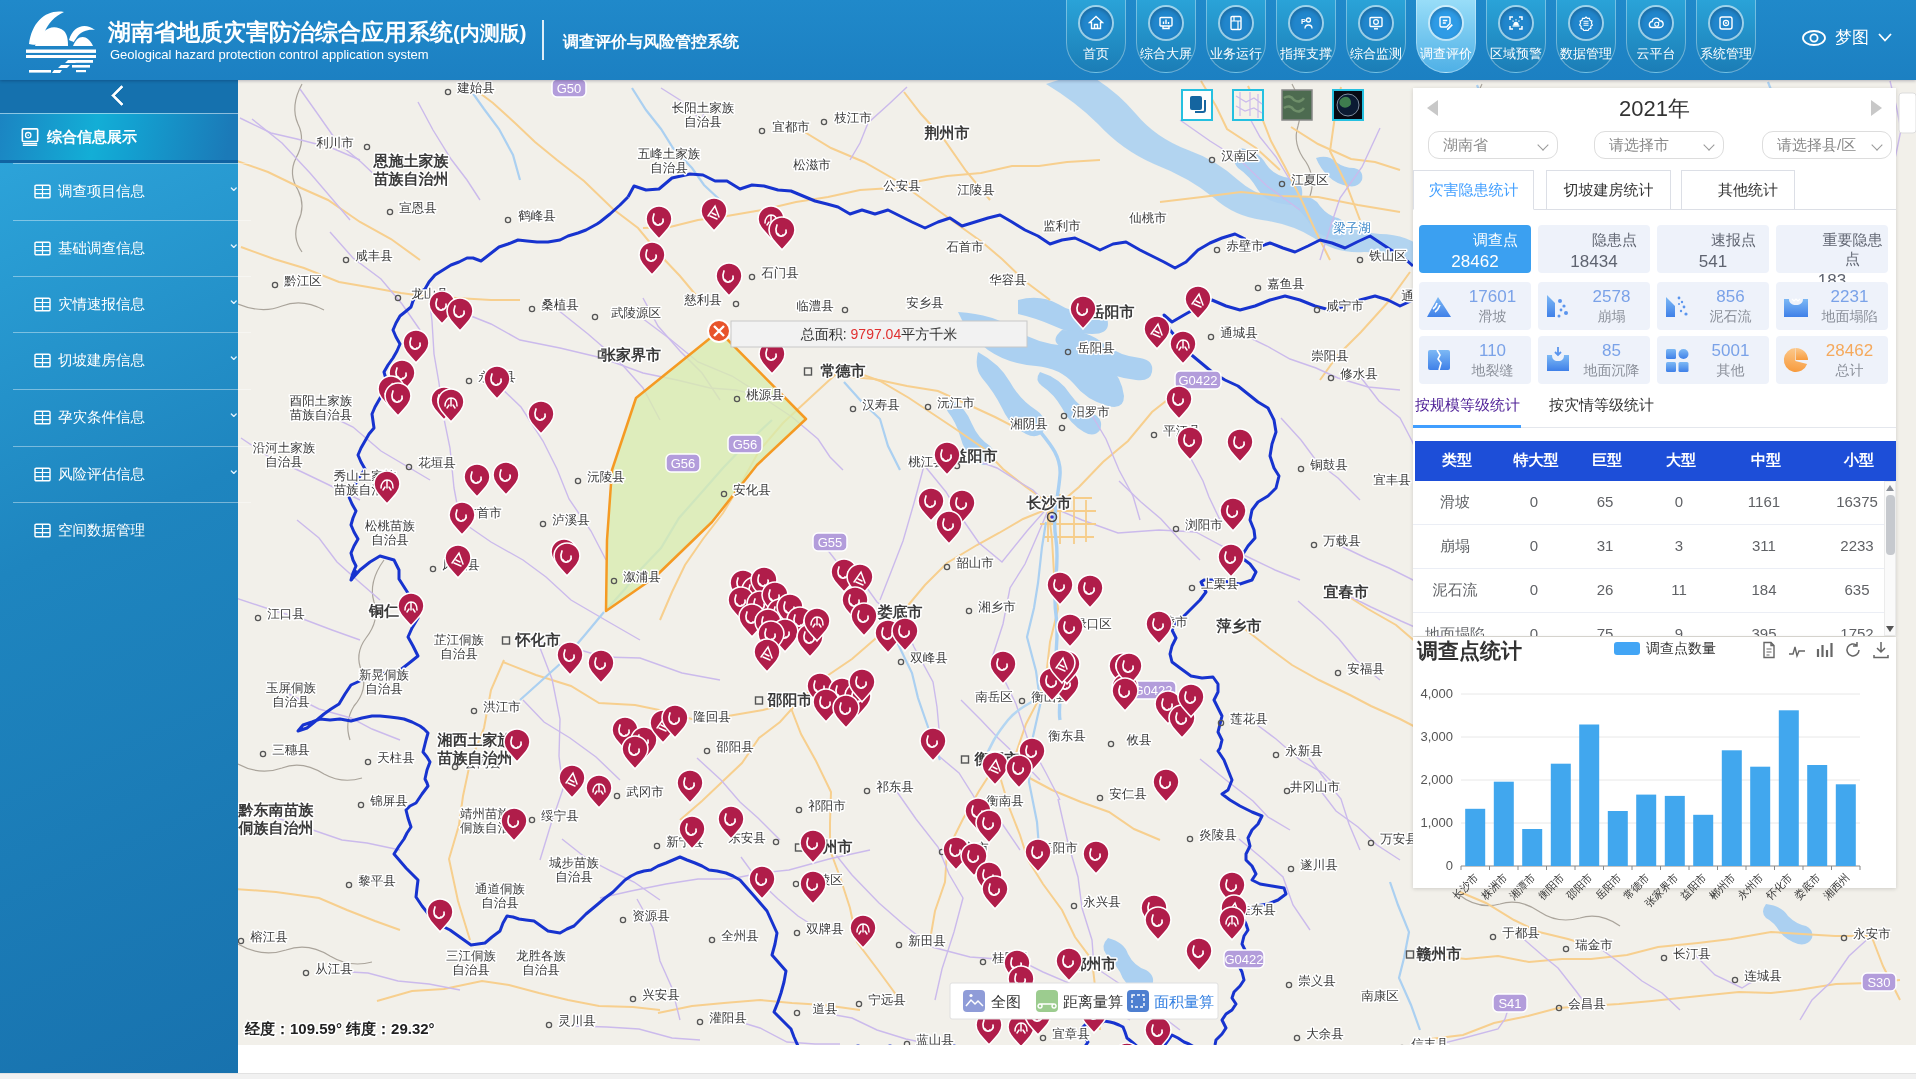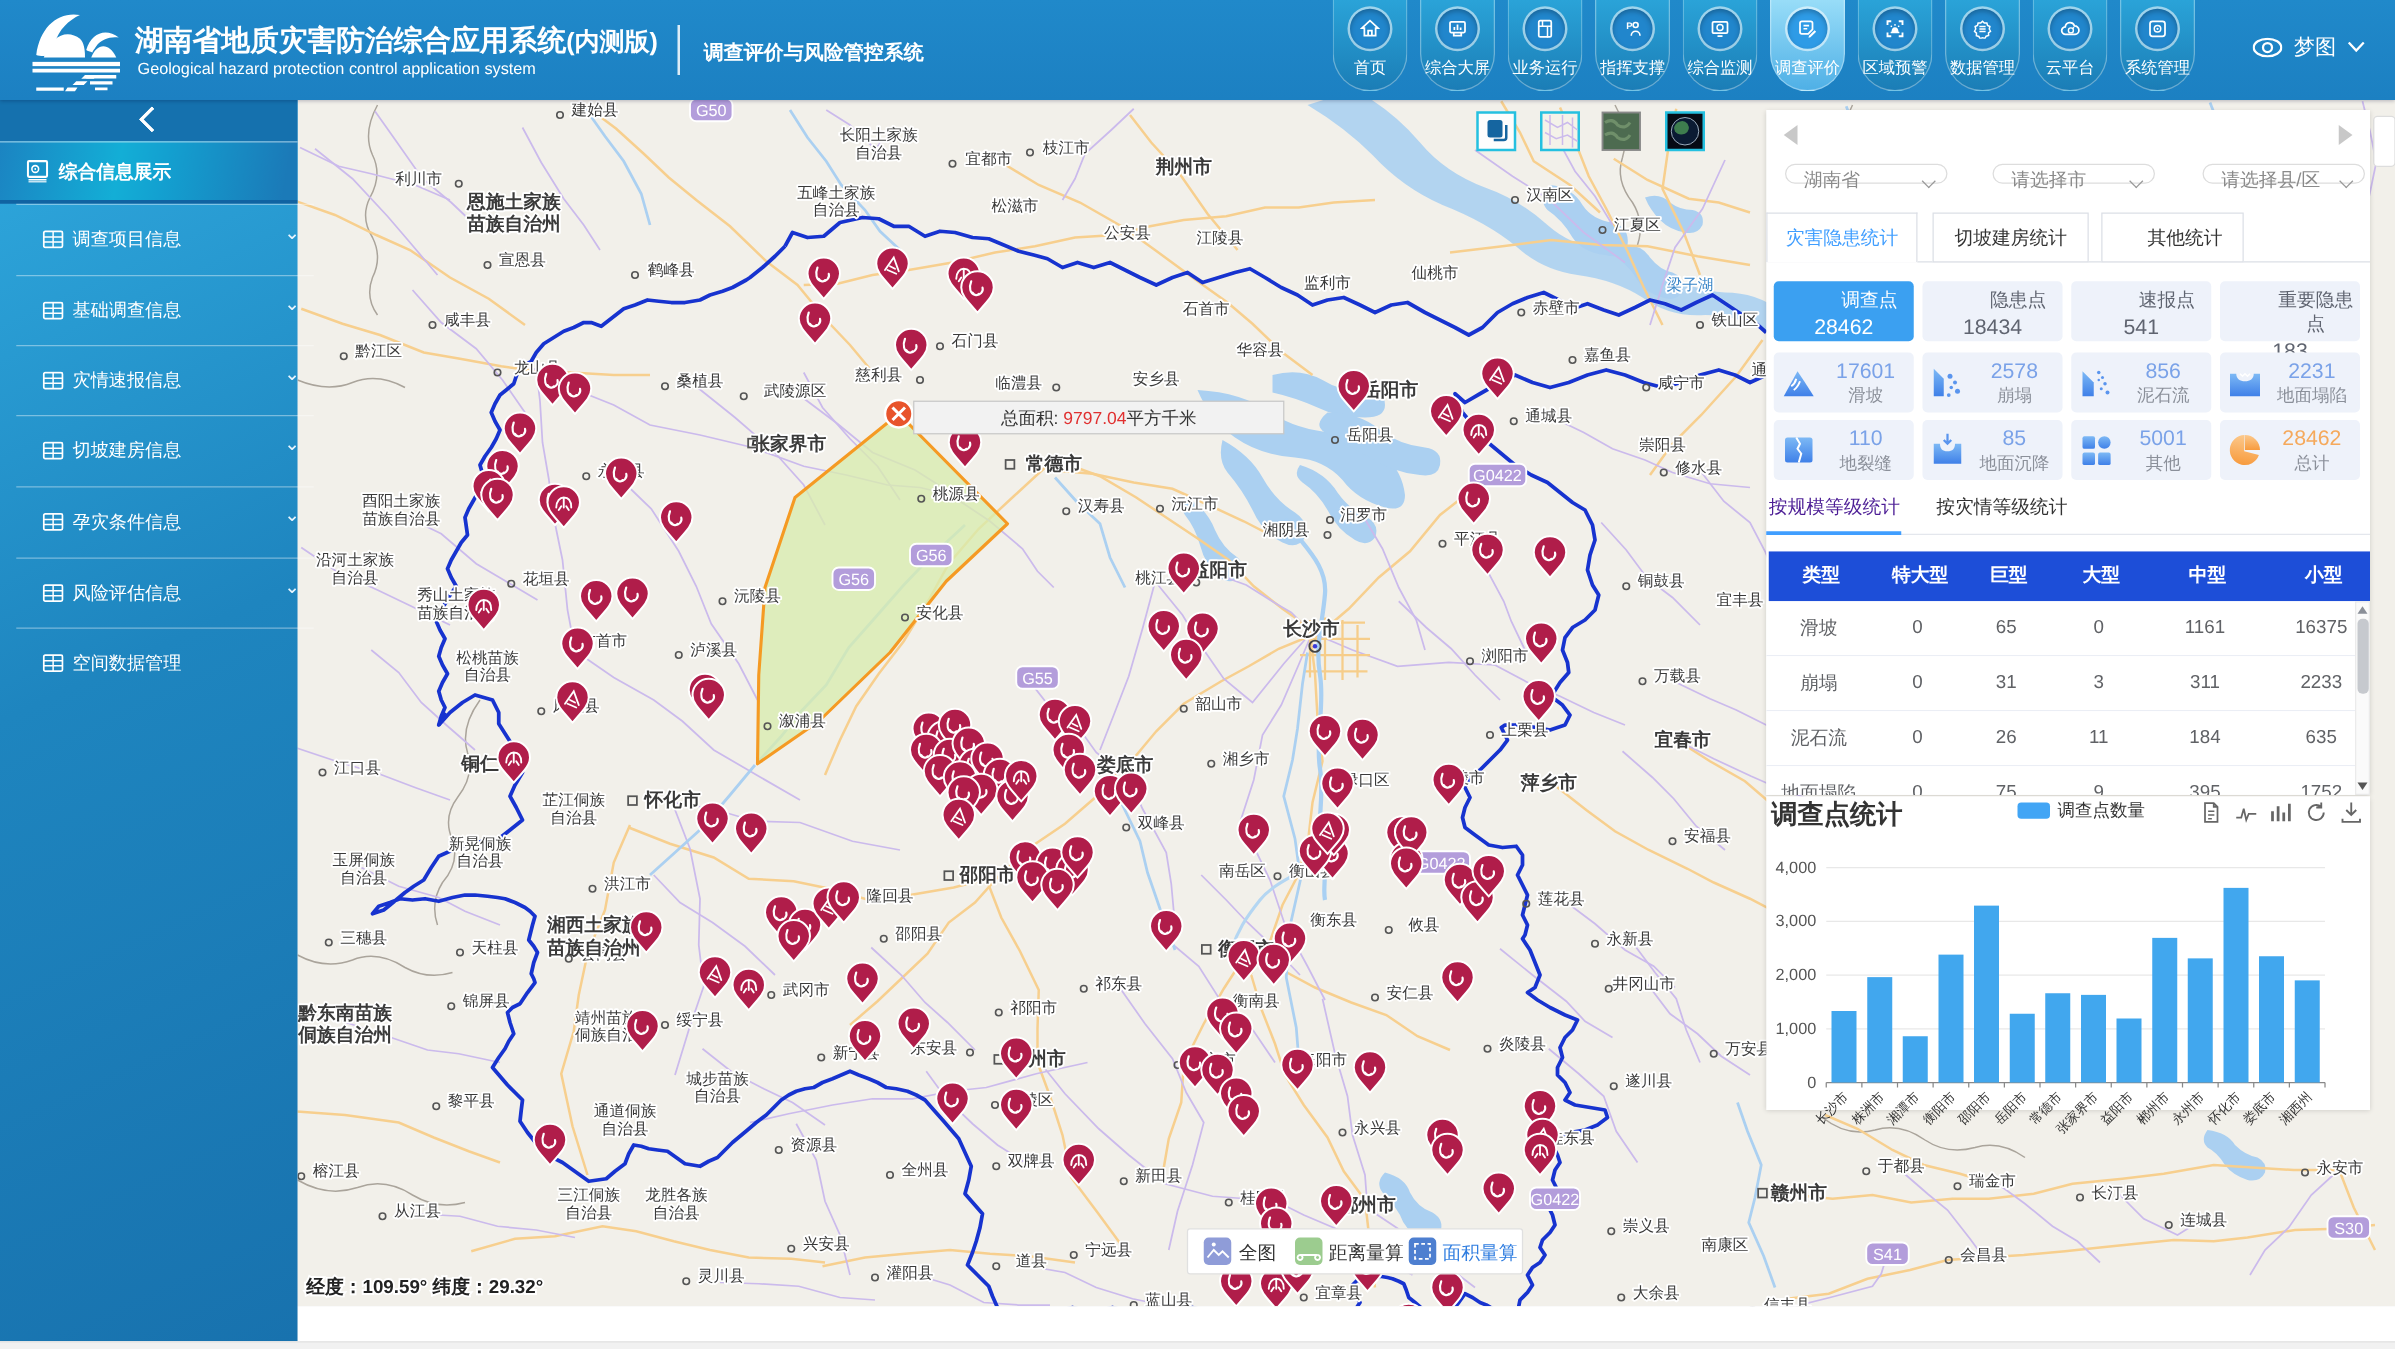--- a/index.html
+++ b/index.html
@@ -30,21 +30,21 @@
 
 #map {position:absolute;left:238px;top:80px;width:1678px;height:965px;z-index:1;}
 
 .panel {position:absolute;background:#fff;z-index:10;box-shadow:0 1px 4px rgba(0,0,0,0.15);}
 #panel1 {left:1413px;top:88px;width:483px;height:548px;}
 #panel2 {left:1413px;top:637px;width:483px;height:251px;}
 .yeararrow {position:absolute;top:12px;width:0;height:0;border-top:8px solid transparent;border-bottom:8px solid transparent;}
 .yl {left:14px;border-right:11px solid #c8c8c8;}
 .yr {right:14px;border-left:11px solid #c8c8c8;}
 .yeartxt {position:absolute;top:6px;left:0;width:100%;text-align:center;font-size:22px;color:#333;}
-.sel {position:absolute;top:43px;height:16px;border:1px solid #ddd;border-radius:11px;color:#8a8a8a;font-size:15px;line-height:26px;padding-left:14px;}
+.sel {position:absolute;top:43px;height:28px;border:1px solid #ddd;border-radius:11px;color:#8a8a8a;font-size:15px;line-height:26px;padding-left:14px;}
 .sel:after {content:"";position:absolute;right:10px;top:9px;width:7px;height:7px;border-right:1.6px solid #999;border-bottom:1.6px solid #999;transform:rotate(45deg);}
 .tab {position:absolute;top:82px;height:40px;border:1px solid #dcdfe6;background:#fff;font-size:15px;color:#333;display:flex;align-items:center;justify-content:center;}
 .tab.act {color:#409eff;border-bottom-color:#fff;}
 .tabline {position:absolute;top:121px;left:0px;width:483px;height:1px;background:#dcdfe6;}
 .scard {position:absolute;width:112px;height:48px;background:#eef2fa;border-radius:4px;text-align:center;color:#5f6470;}
 .scard .sct {font-size:15px;margin-top:6px;margin-left:41px;}
 .scard .scv {font-size:17px;margin-top:2px;}
 .scard.hl {background:#3ba0f1;color:#fff;}
 .icard {position:absolute;width:112px;height:48px;background:#eef2fa;border-radius:4px;display:flex;align-items:center;padding-left:5px;}
 .icard .icol {flex:1;text-align:center;}
@@ -919,20 +919,21 @@
         <svg width="17" height="15" viewBox="0 0 21 19">
           <rect x="1" y="1.5" width="19" height="16" rx="1.5" fill="none" stroke="#fff" stroke-width="1.8"></rect>
           <path d="M1 7h19 M1 12.2h19 M10.5 1.5v16" stroke="#fff" stroke-width="1.5"></path>
         </svg>
         <span class="mtext">空间数据管理</span>
       </div>
 </div>
 <div class="panel" id="panel1">
   <div class="yeararrow yl"></div>
       <div class="yeararrow yr"></div>
+  <div class="yeartxt">2021年</div>
   <div class="sel" style="left:15px;width:130px;">湖南省</div>
   <div class="sel" style="left:181px;width:130px;">请选择市</div>
   <div class="sel" style="left:349px;width:130px;">请选择县/区</div>
   <div class="tabline"></div>
   <div class="tab act" style="left:0px;width:121px;">灾害隐患统计</div>
   <div class="tab" style="left:133px;width:125px;">切坡建房统计</div>
   <div class="tab" style="left:268px;width:114px;padding-left:20px;">其他统计</div>
   <div class="scard hl" style="left:6px;top:137px">
         <div class="sct">调查点</div>
         <div class="scv">28462</div>

